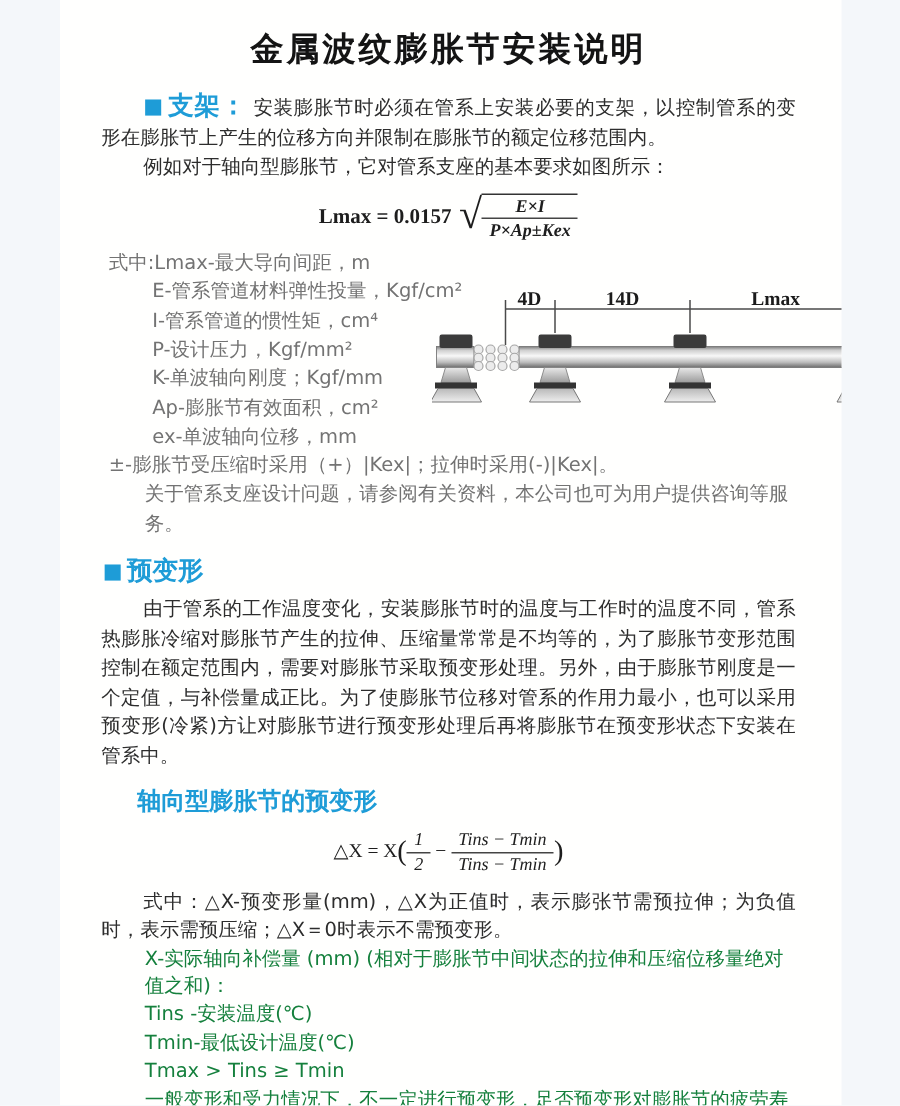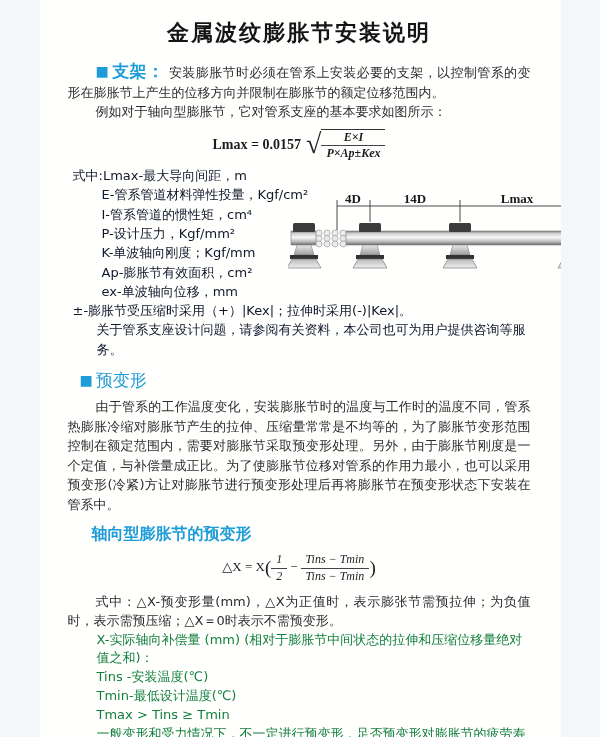--- a/index.html
+++ b/index.html
@@ -24,22 +24,22 @@
   p.body {
     font-size:13px; line-height:19.5px; margin:0;
     text-align:justify; color:#2d2d2d;
   }
   .indent { text-indent:28px; }
 
   .sechead { font-size:17px; font-weight:bold; color:#1e9cd7; }
   .sq { font-size:14px; color:#1e9cd7; margin-right:3px; vertical-align:1px; }
 
   h2.sec {
-    font-size:17px; font-weight:normal; color:#1e9cd7;
-    margin:10px 0 5px 12px;
+    font-size:17px; font-weight:bold; color:#1e9cd7;
+    margin:10px 0 5px 1px;
   }
   h3.sub {
     font-size:16px; font-weight:bold; color:#1e9cd7;
     margin:10px 0 8px 24px;
   }
   h3.sub.lateral { margin-left:5px; margin-top:12px; }
 
   
   .formula {
     text-align:center;
@@ -54,21 +54,21 @@
   .frac .fden { display:block; border-top:1px solid #444; padding:1px 5px 0 5px; }
   .rooted .fden { border-top:1px solid #444; }
 
   .formula-axial { margin:4px 0 8px 0; font-size:13px; }
   .formula-axial .var { font-style:italic; }
   .paren { font-size:19px; vertical-align:middle; font-style:normal; }
   .op { padding:0 3px; }
 
   
   .vars-wrap { position:relative; margin-top:5px; }
-  .vars { font-size:13px; line-height:19.3px; margin-left:5px; color:#0f172a; }
+  .vars { font-size:13px; line-height:19.3px; margin-left:5px; color:#737373; }
   .vars .vitem { padding-left:29px; }
   .vars .vflush { padding-left:0; }
   .vars .vnote { padding-left:24px; }
 
   .deflist { font-size:13px; line-height:18.8px; margin-left:29px; color:#15803d; }
   .deflist div { margin:0; }
 
   
   .diagram-svg { position:absolute; left:248px; top:192px; }
   .dimtext { font-family:"Liberation Serif","DejaVu Serif",serif; font-weight:bold; font-size:13px; fill:#1b1b1b; }

